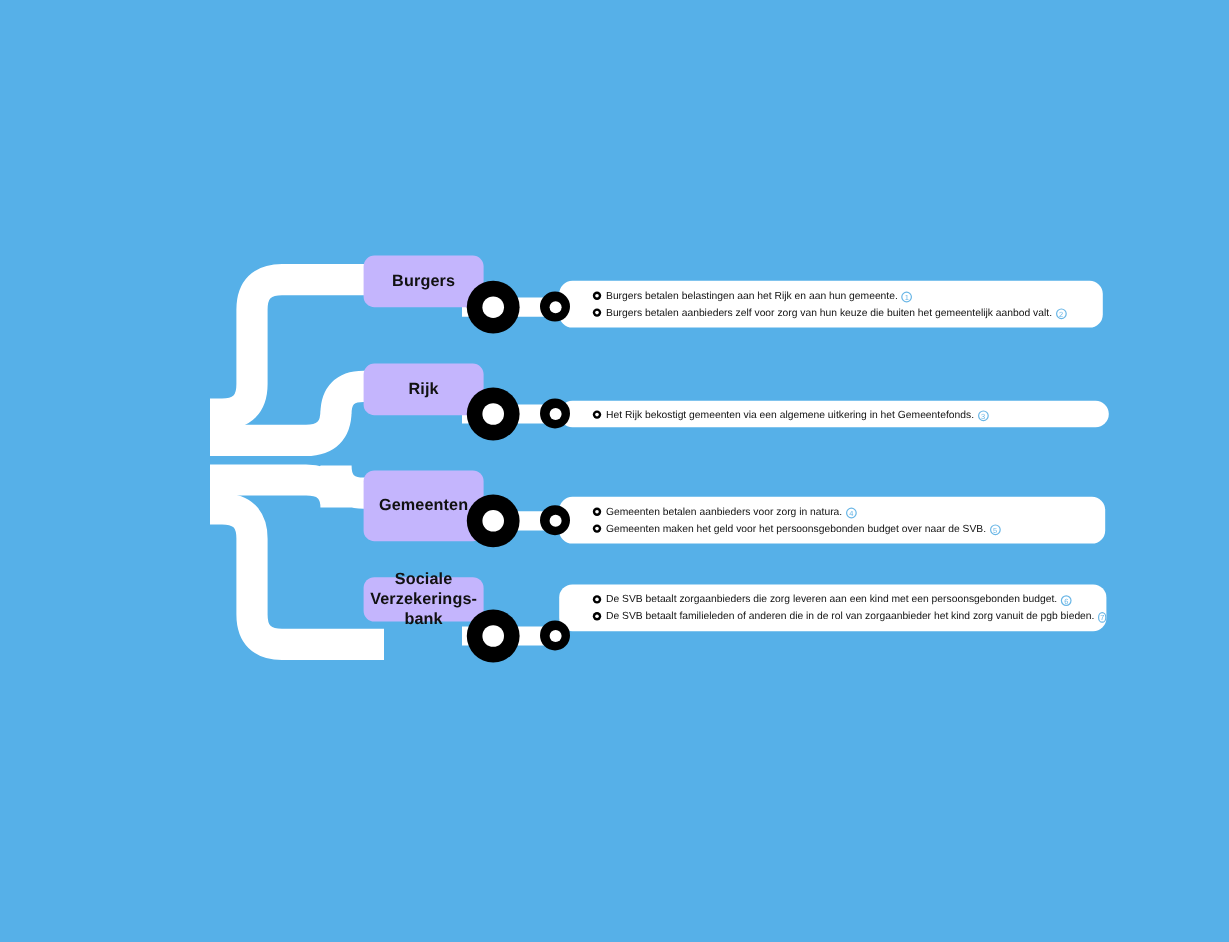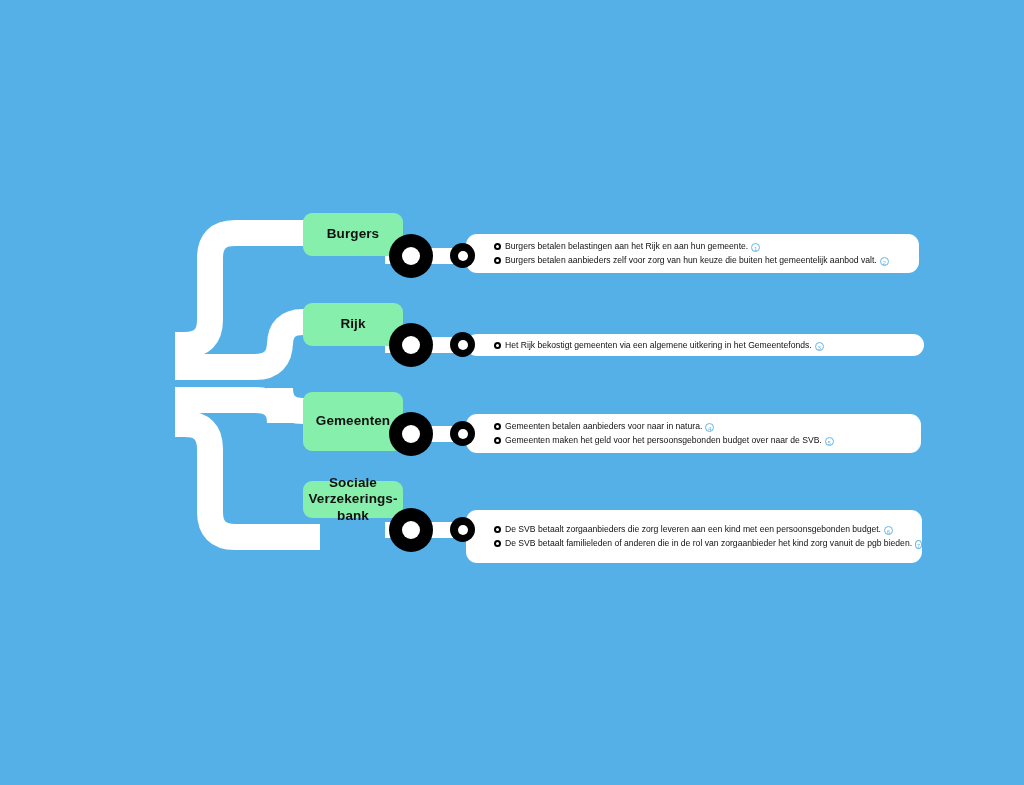--- a/index.html
+++ b/index.html
@@ -31,21 +31,21 @@
     font-size:14.5px;
     line-height:1.28;
     text-align:center;
     white-space:pre-line;
     letter-spacing:.1px;
   }
 
   
   .cat-box{
     position:absolute;
-    background:#86efac;
+    background:#c4b5fd;
     border-radius:9px;
     display:flex;align-items:center;justify-content:center;
     z-index:5;
     box-sizing:border-box;
   }
   .cat-label{
     font-weight:bold;
     font-size:13.5px;
     color:#111;
     text-align:center;
@@ -203,38 +203,38 @@
   </div>
 
   <div class="cat-box" style="left:303px;top:392px;width:100px;height:59px;">
     <div class="cat-label">Gemeenten</div>
   </div>
   <div class="ring-big" style="left:389px;top:412px;"></div>
   <div class="ring-small" style="left:450px;top:421px;"></div>
   <div class="pill" style="left:466px;top:414px;width:455px;height:39px;">
     <div class="pill-line">
       <span class="bullet"></span>
-      <span class="pill-text">Gemeenten betalen aanbieders voor naar in natura.</span>
+      <span class="pill-text">Gemeenten betalen aanbieders voor zorg in natura.</span>
       <span class="ref">4</span>
     </div>
     <div class="pill-line">
       <span class="bullet"></span>
       <span class="pill-text">Gemeenten maken het geld voor het persoonsgebonden budget over naar de SVB.</span>
       <span class="ref">5</span>
     </div>
   </div>
 
   <div class="cat-box" style="left:303px;top:481px;width:100px;height:37px;">
     <div class="cat-label">Sociale
 Verzekerings-
 bank</div>
   </div>
   <div class="ring-big" style="left:389px;top:508px;"></div>
   <div class="ring-small" style="left:450px;top:517px;"></div>
-  <div class="pill" style="left:466px;top:510px;width:456px;height:53px;">
+  <div class="pill" style="left:466px;top:487px;width:456px;height:39px;">
     <div class="pill-line">
       <span class="bullet"></span>
       <span class="pill-text">De SVB betaalt zorgaanbieders die zorg leveren aan een kind met een persoonsgebonden budget.</span>
       <span class="ref">6</span>
     </div>
     <div class="pill-line">
       <span class="bullet"></span>
       <span class="pill-text">De SVB betaalt familieleden of anderen die in de rol van zorgaanbieder het kind zorg vanuit de pgb bieden.</span>
       <span class="ref">7</span>
     </div>

